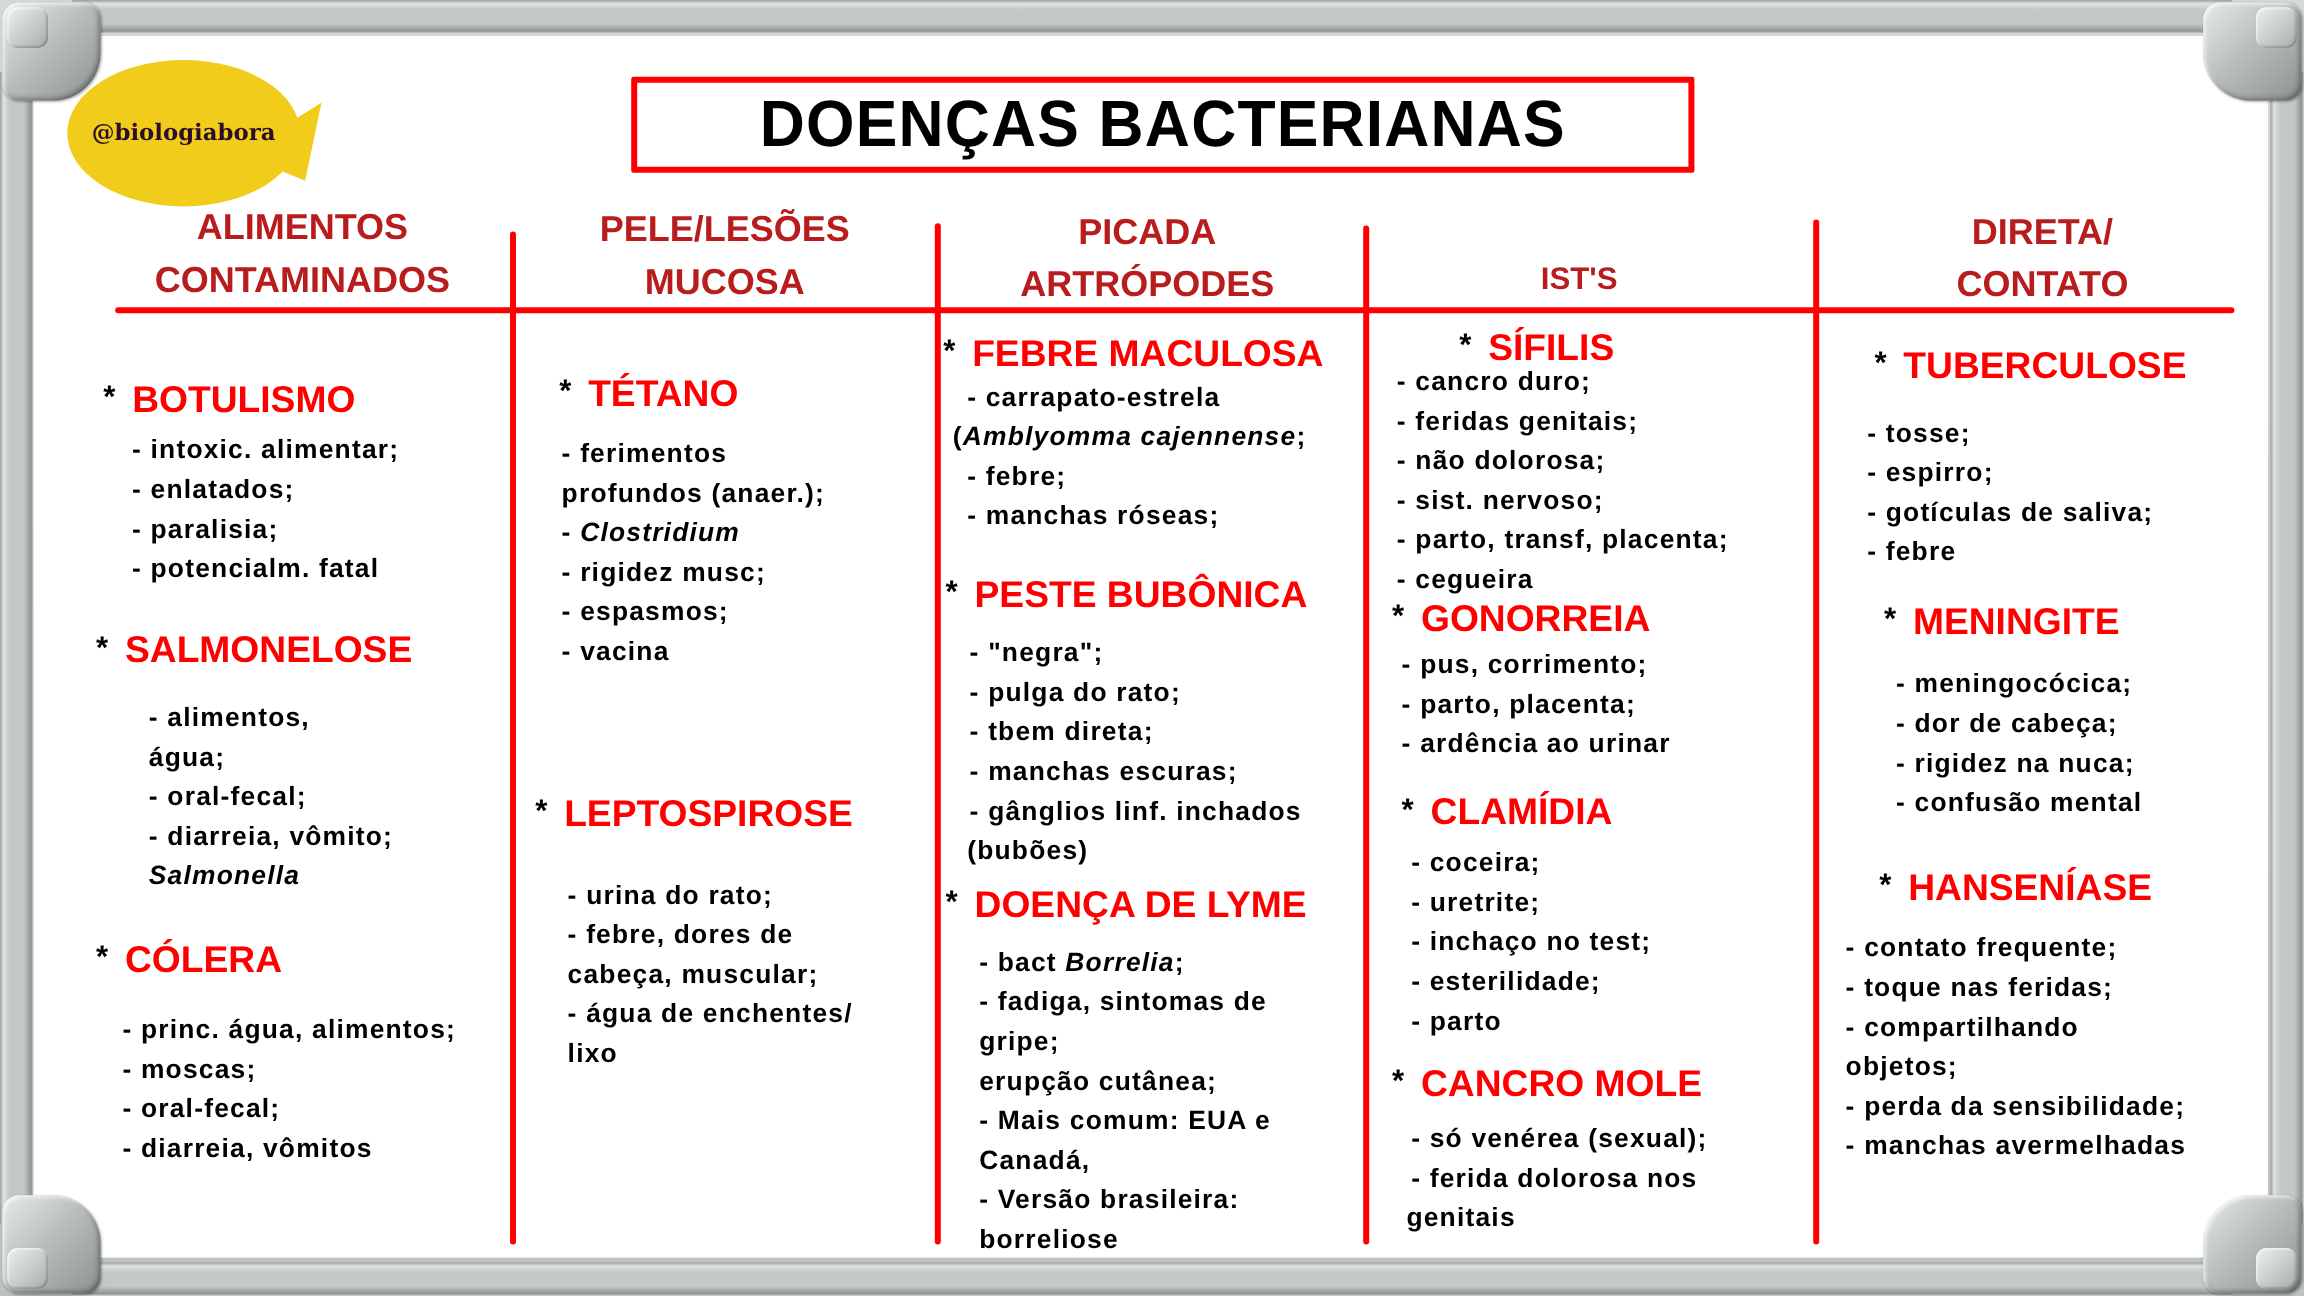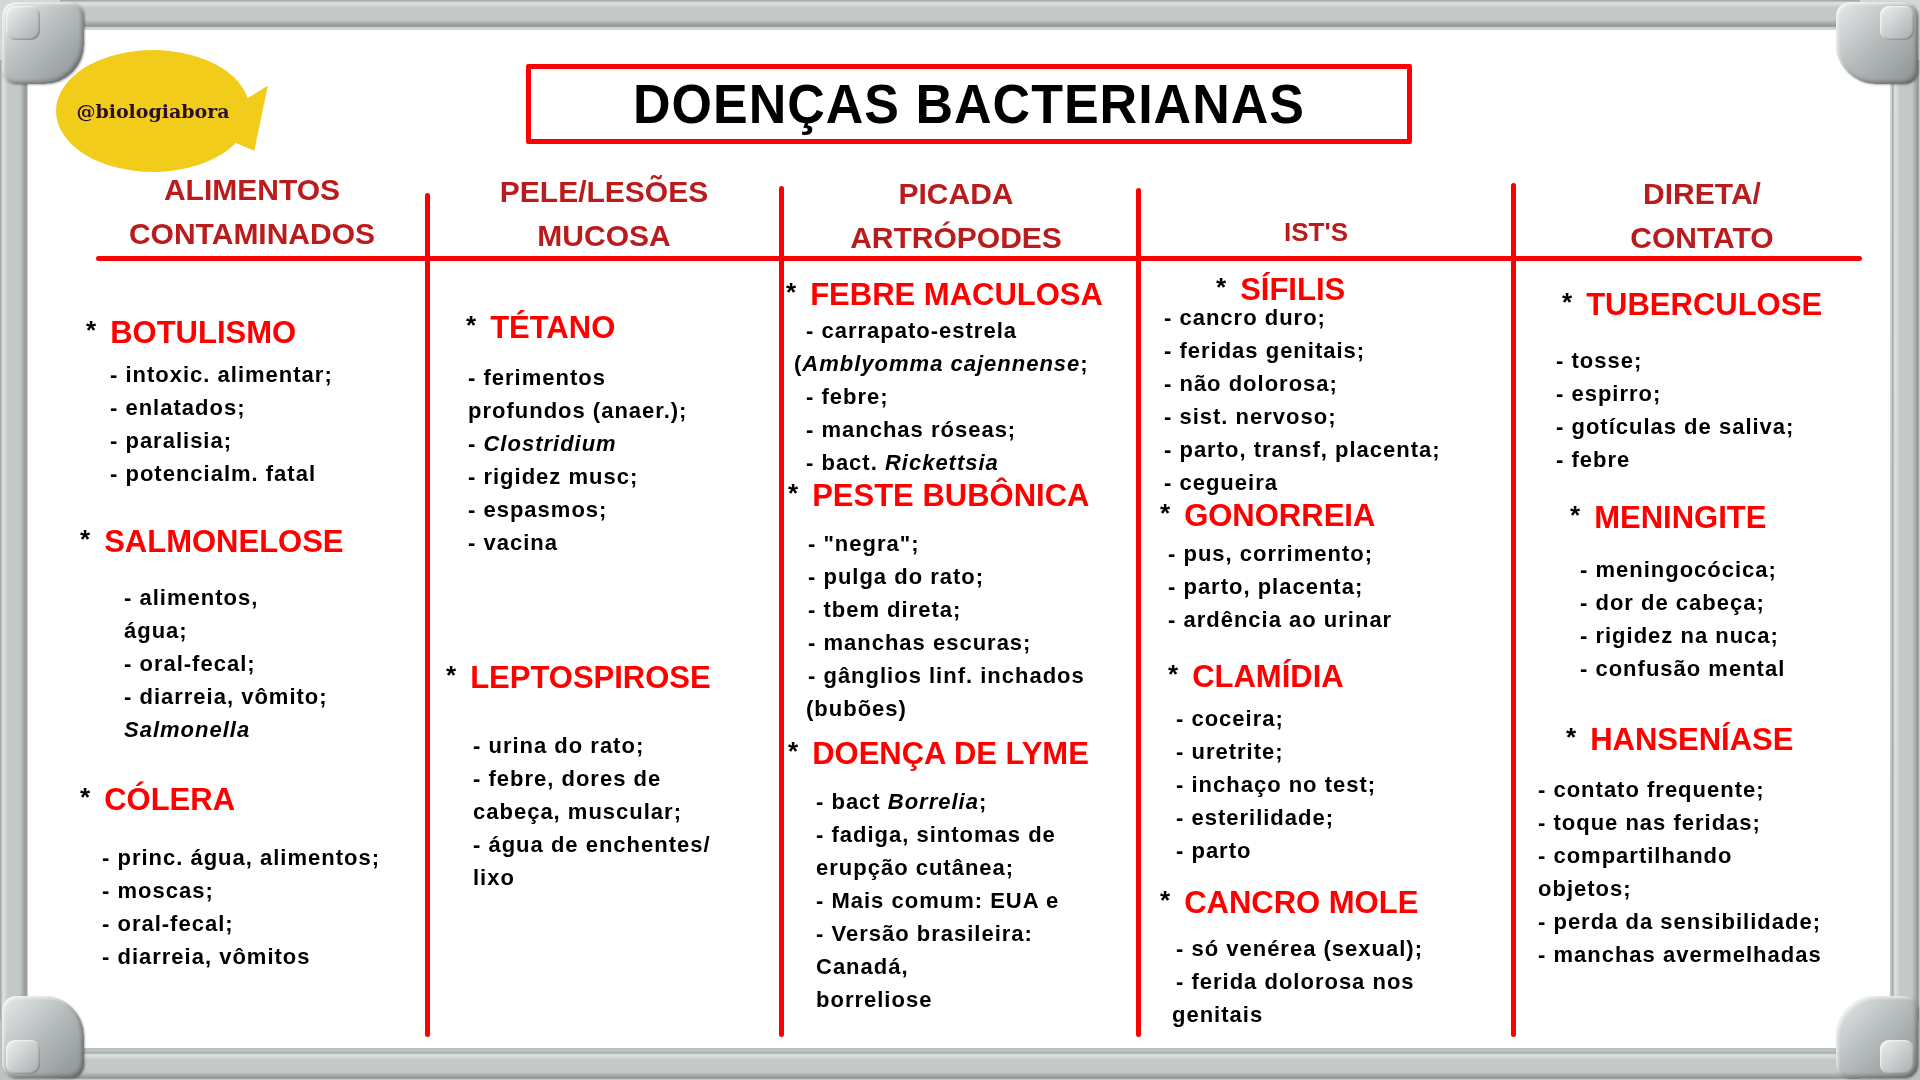--- a/index.html
+++ b/index.html
@@ -212,45 +212,45 @@
   </ul>
 </div>
 
 <div class="disease" style="left:786px; top:273px;">
   <span class="disease-title"><span class="star">*</span><span>FEBRE MACULOSA</span></span>
   <ul class="items" style="margin-left:20px; margin-top:0px;">
     <li>- carrapato-estrela</li>
     <li style="margin-left:-12px;">(<i>Amblyomma cajennense</i>;</li>
     <li>- febre;</li>
     <li>- manchas róseas;</li>
-    <li>- bact. <i>Rickettsia</i></li>
   </ul>
 </div>
 
 <div class="disease" style="left:788px; top:474px;">
   <span class="disease-title"><span class="star">*</span><span>PESTE BUBÔNICA</span></span>
   <ul class="items" style="margin-left:20px; margin-top:12px;">
     <li>- "negra";</li>
     <li>- pulga do rato;</li>
     <li>- tbem direta;</li>
     <li>- manchas escuras;</li>
     <li>- gânglios linf. inchados</li>
     <li style="margin-left:-2px;">(bubões)</li>
   </ul>
 </div>
 
 <div class="disease" style="left:788px; top:732px;">
   <span class="disease-title"><span class="star">*</span><span>DOENÇA DE LYME</span></span>
   <ul class="items" style="margin-left:28px; margin-top:12px;">
     <li>- bact <i>Borrelia</i>;</li>
     <li>- fadiga, sintomas de</li>
+    <li>gripe;</li>
     <li>erupção cutânea;</li>
     <li>- Mais comum: EUA e</li>
+    <li>Canadá,</li>
     <li>- Versão brasileira:</li>
-    <li>Canadá,</li>
     <li>borreliose</li>
   </ul>
 </div>
 
 <div class="disease" style="left:1216px; top:268px;">
   <span class="disease-title"><span class="star">*</span><span>SÍFILIS</span></span>
   <ul class="items" style="margin-left:-52px; margin-top:-8px;">
     <li>- cancro duro;</li>
     <li>- feridas genitais;</li>
     <li>- não dolorosa;</li>

